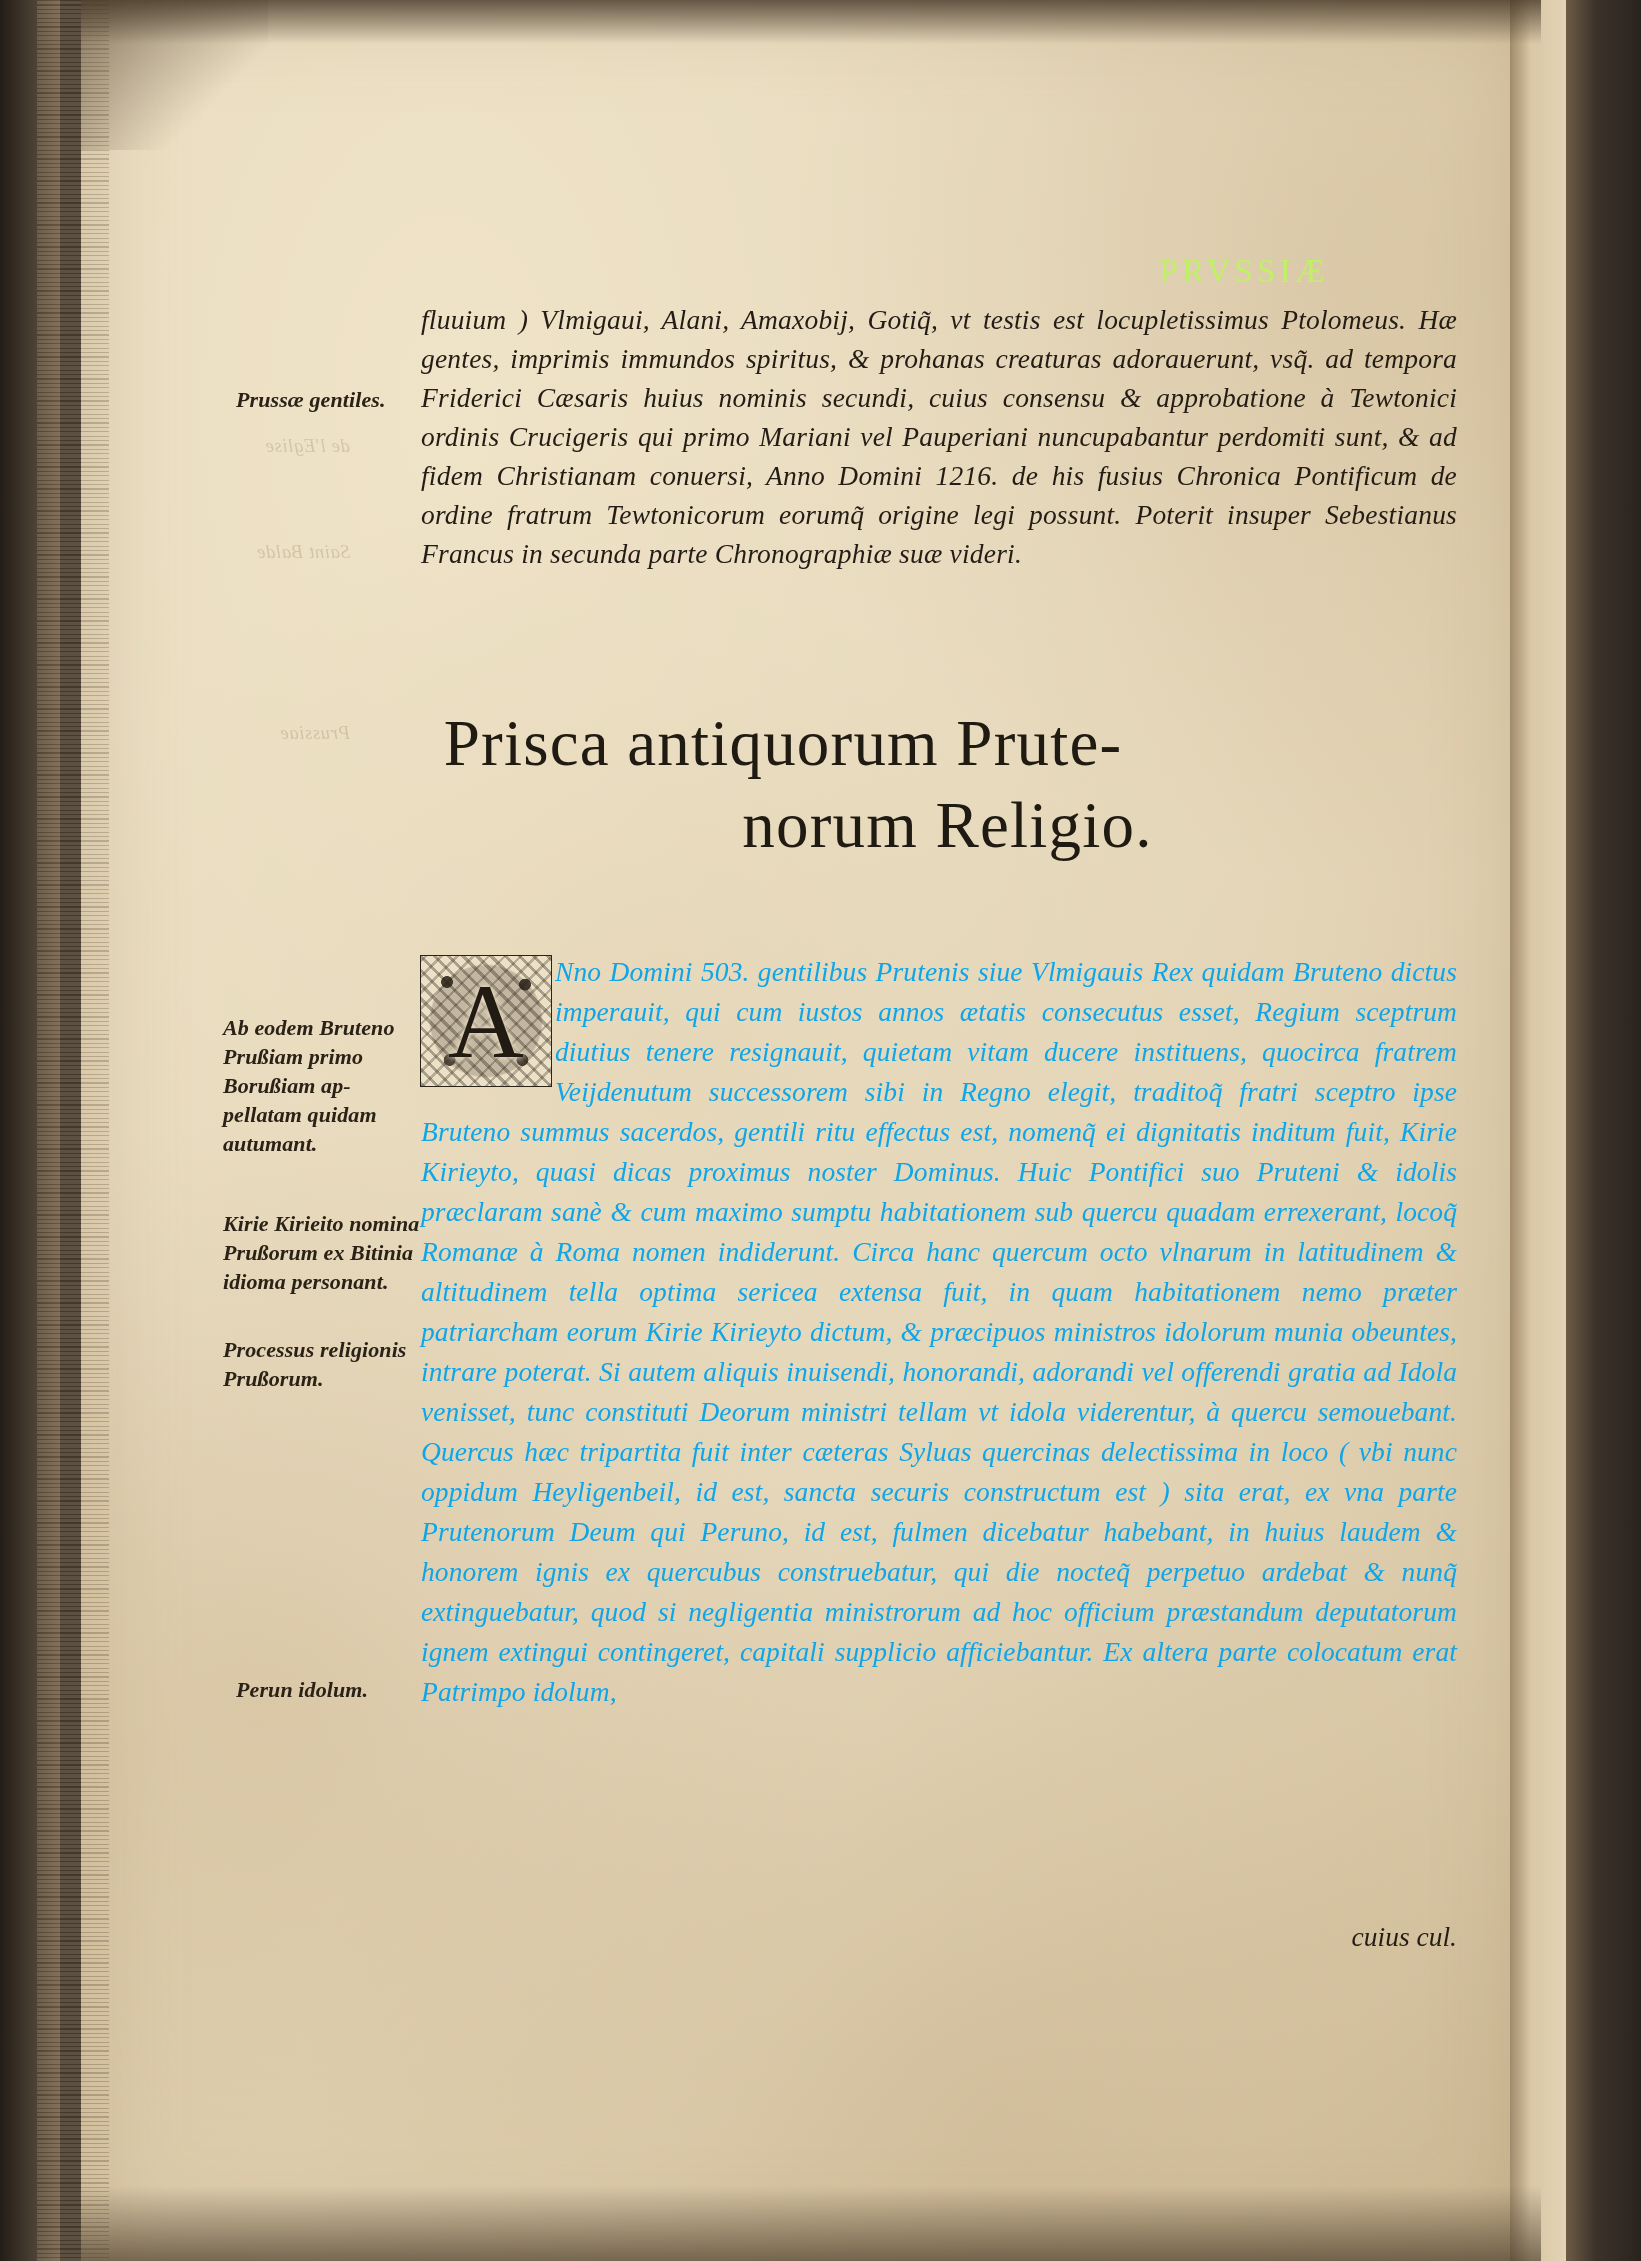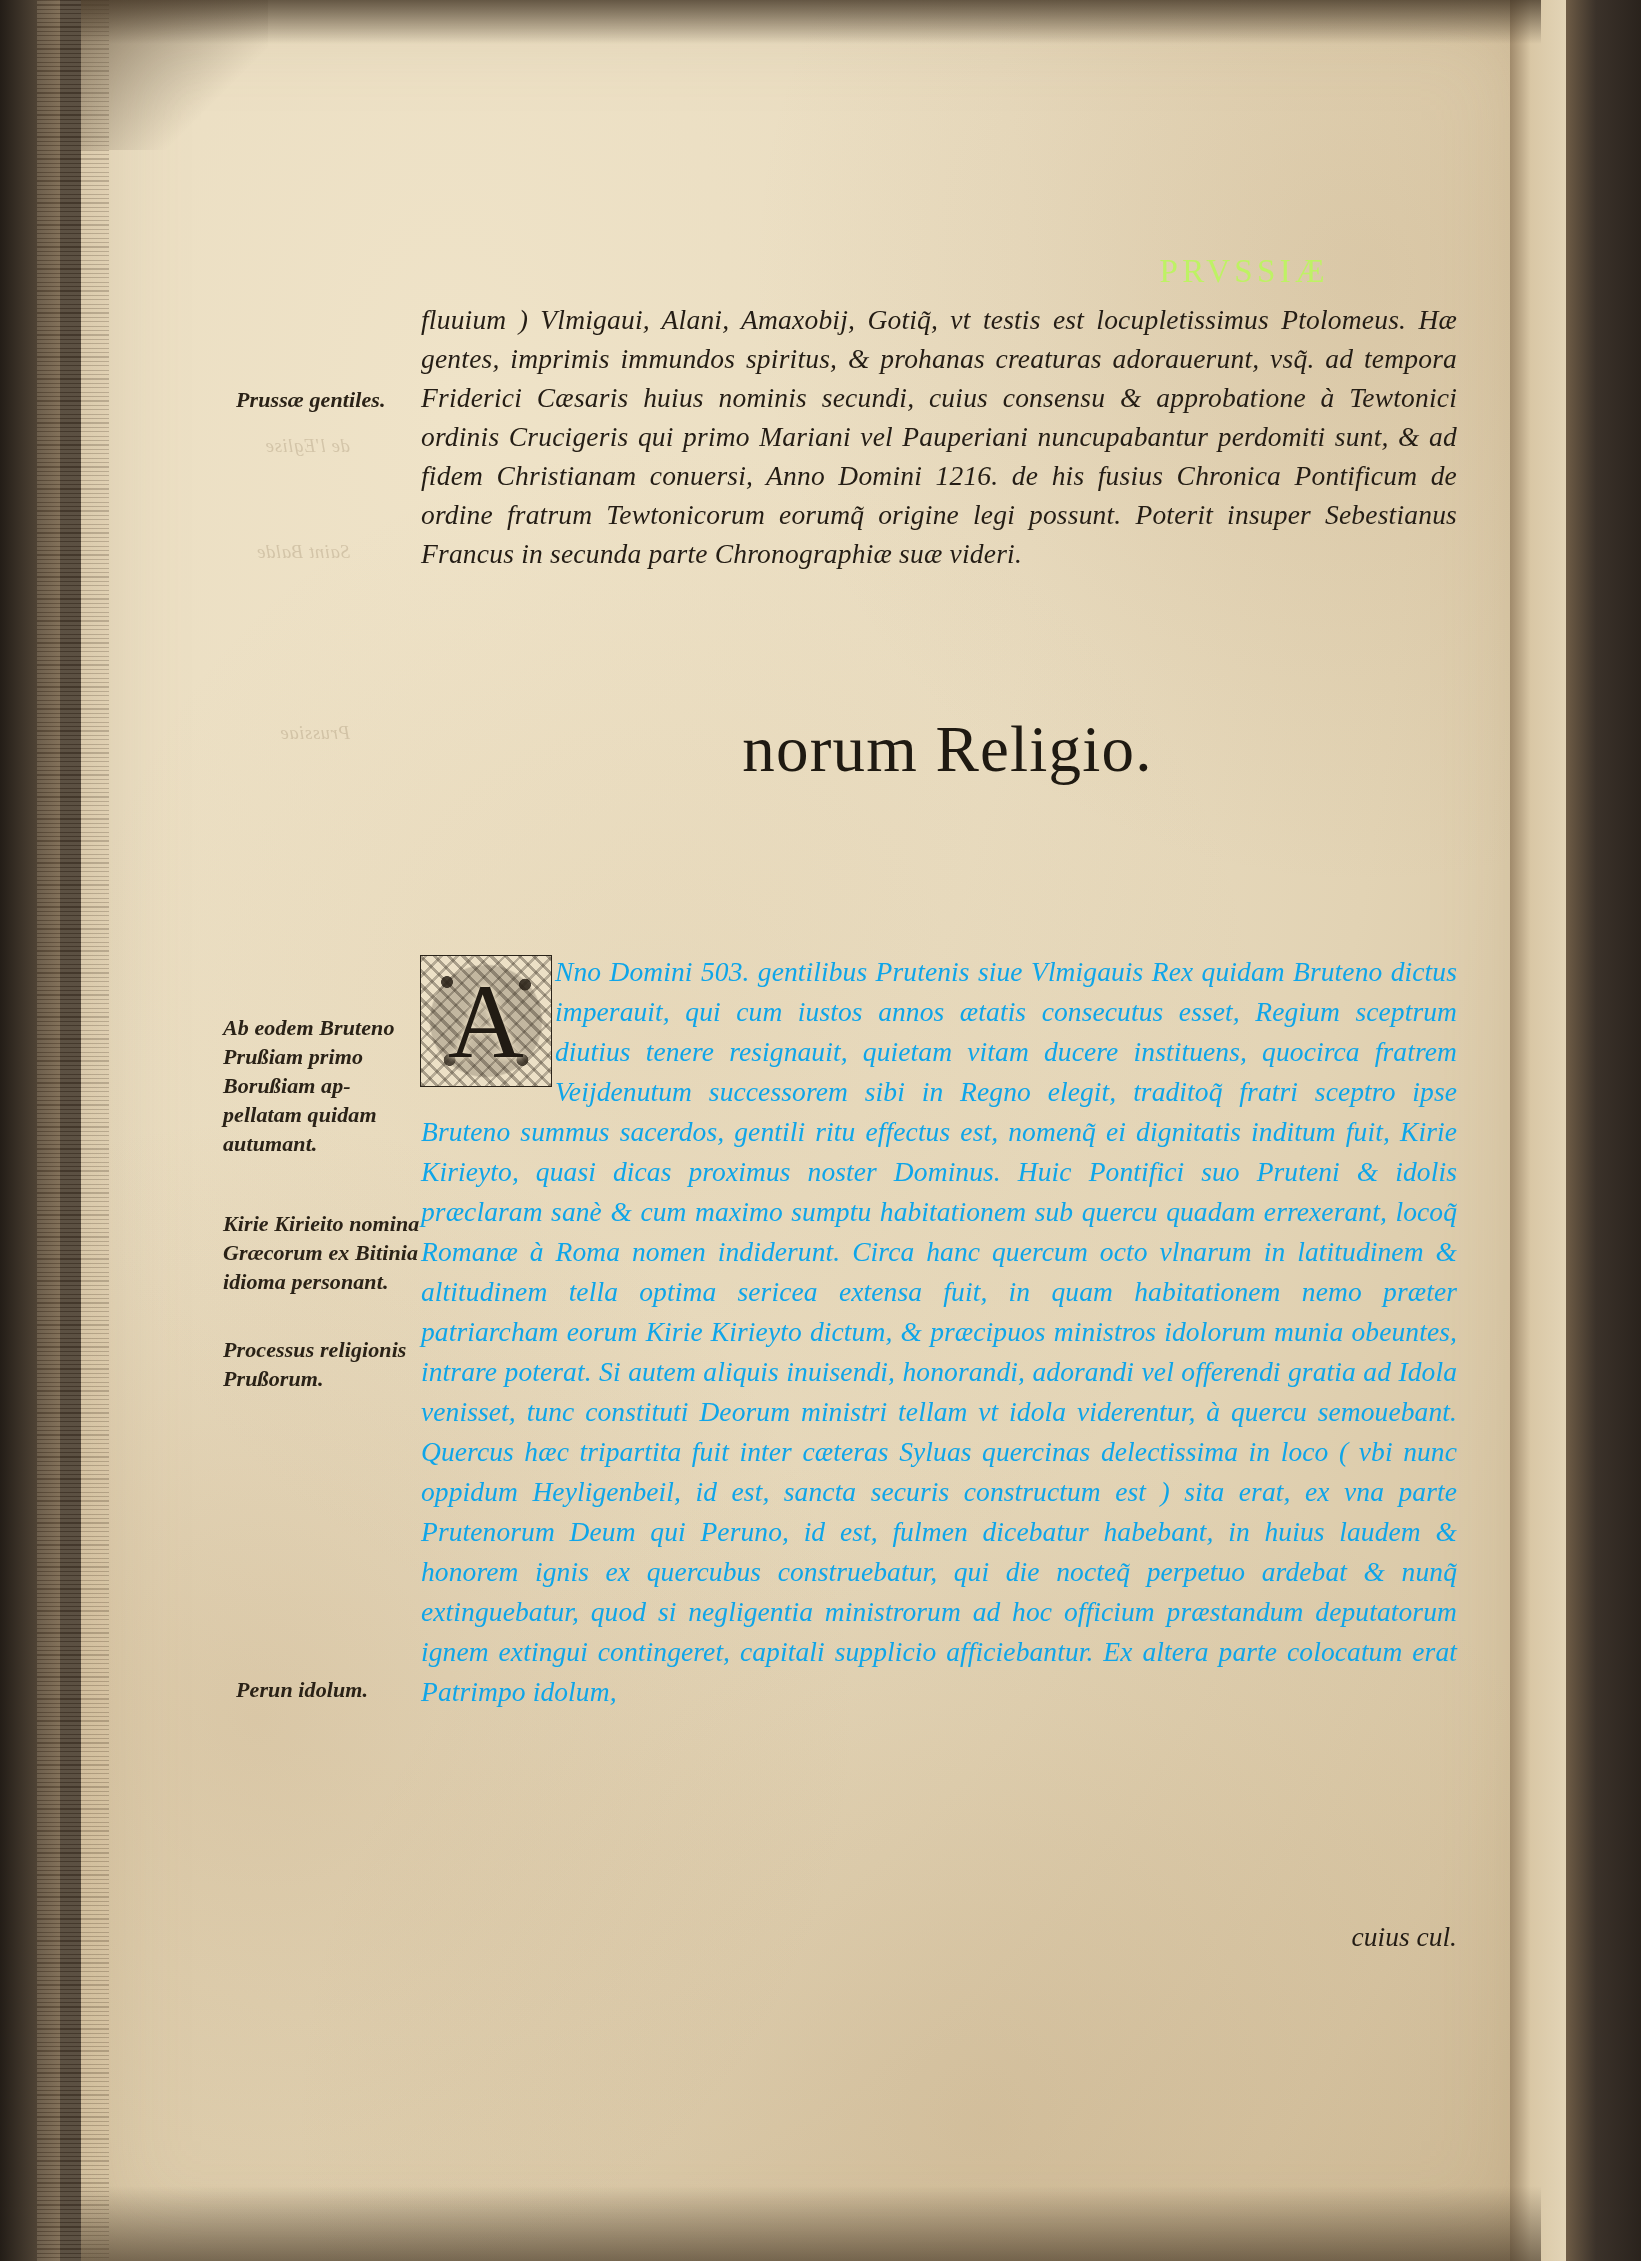--- a/index.html
+++ b/index.html
@@ -276,36 +276,37 @@
   <div class="corner-shade"></div>
   <div class="bottom-dark"></div>
 
   <div class="content">
 
     <div class="running-head">PRVSSIÆ</div>
 
     <div class="para-top">fluuium ) Vlmigaui, Alani, Amaxobij, Gotiq̃, vt testis est locupletissi­mus Ptolomeus.  Hæ gentes, imprimis immundos spiritus, &amp; prohanas creaturas adorauerunt, vsq̃. ad tempora Friderici Cæsaris huius nominis secundi, cuius consensu &amp; approbatione à Tewtonici ordinis Crucigeris qui primo Mariani vel Pauperiani nuncupabantur perdomiti sunt, &amp; ad fidem Christianam conuersi, Anno Domini 1216. de his fusius Chro­nica Pontificum de ordine fratrum Tewtonicorum eorumq̃ origine legi possunt. Poterit insuper Sebestianus Francus in secunda parte Chrono­graphiæ suæ videri.</div>
 
     <div class="title">
+      <span class="l1">Prisca antiquorum Prute-</span>
       <span class="l2">norum Religio.</span>
     </div>
 
     <div class="dropcap">
       <div class="orn"></div>
       <div class="letter">A</div>
     </div>
 
     <div class="body-text">
       <span class="indent-block"></span>
       <span>Nno Domini 503. gentilibus Prutenis siue Vlmigauis Rex quidam Bruteno dictus imperauit, qui cum iustos annos æ­tatis consecutus esset, Regium sceptrum diutius tenere resi­gnauit, quietam vitam ducere instituens, quocirca fratrem Veijdenutum successorem sibi in Regno elegit, traditoq̃ fratri sceptro ipse Bruteno summus sacerdos, gentili ritu effectus est, nomenq̃ ei dignitatis inditum fuit, Kirie Kirieyto, quasi dicas proximus noster Domi­nus.  Huic Pontifici suo Pruteni &amp; idolis præclaram sanè &amp; cum maximo sumptu habitationem sub quercu quadam errexerant, locoq̃ Romanæ à Roma nomen indiderunt.  Circa hanc quercum octo vlnarum in latitudinem &amp; altitudinem tella optima sericea extensa fuit, in quam habitationem nemo præter patriarcham eorum Kirie Kirieyto dictum, &amp; præcipuos ministros idolorum munia obeuntes, intrare poterat.  Si autem aliquis inuisendi, honorandi, adorandi vel offerendi gratia ad Idola venisset, tunc constituti Deorum ministri tellam vt idola viderentur, à quercu semouebant.  Quercus hæc tripartita fuit inter cæteras Syluas quercinas delectissima in loco ( vbi nunc oppidum Heyligenbeil, id est, sancta securis constructum est ) sita erat, ex vna parte Prutenorum Deum qui Peruno, id est, fulmen dicebatur habebant, in huius laudem &amp; honorem ignis ex quercubus construebatur, qui die nocteq̃ perpetuo ardebat &amp; nunq̃ extinguebatur, quod si negligentia ministrorum ad hoc officium præstandum deputatorum ignem extingui contingeret, capitali supplicio afficiebantur.  Ex altera parte colocatum erat Patrimpo idolum,</span>
     </div>
 
     <div class="tail">cuius cul.</div>
 
     <div class="marginal m-prussae">Prussæ gentiles.</div>
     <div class="marginal m-abeodem">Ab eodem Brute­no Prußiam pri­mo Borußiam ap­pellatam quidam autumant.</div>
-    <div class="marginal m-kirie">Kirie Kirieito no­mina Græcorum ex Bitinia idioma personant.</div>
+    <div class="marginal m-kirie">Kirie Kirieito no­mina Prußorum ex Bitinia idioma personant.</div>
     <div class="marginal m-processus">Processus religionis Prußorum.</div>
     <div class="marginal m-perun">Perun idolum.</div>
 
   </div>
 </div>
 
 
 </body></html>

